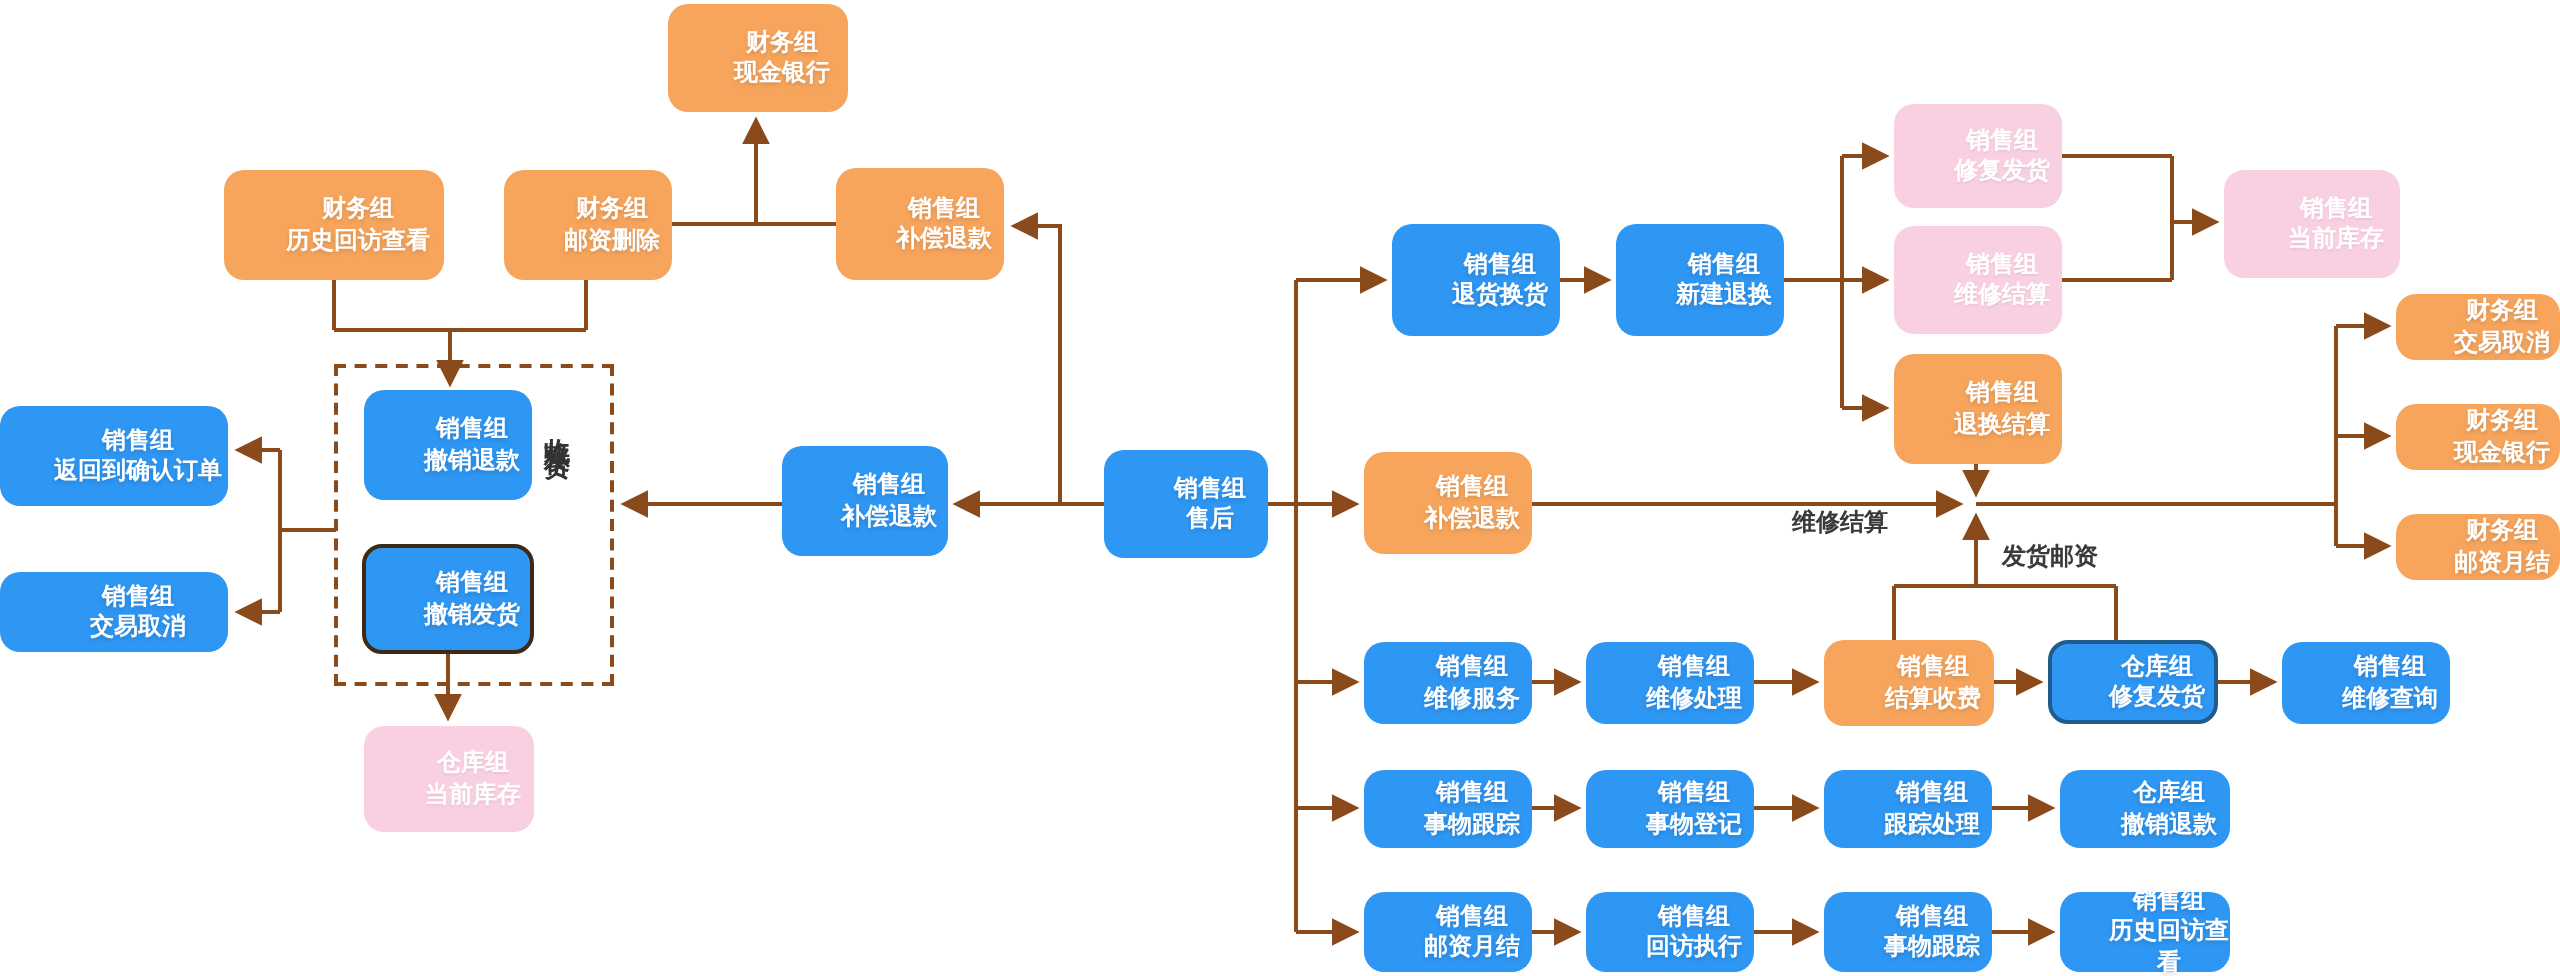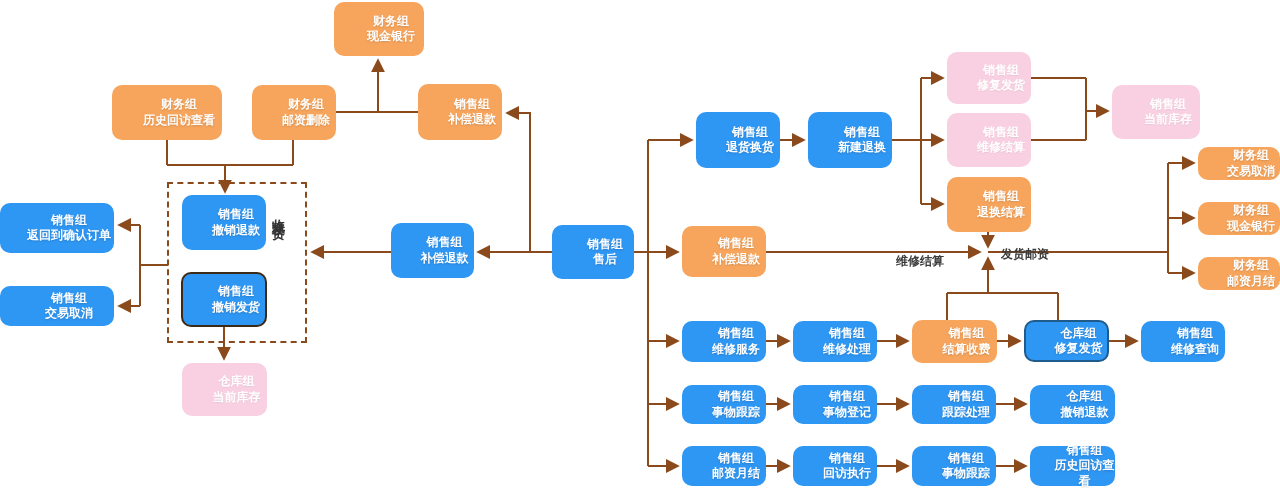--- a/index.html
+++ b/index.html
@@ -107,21 +107,21 @@
       <path d="M877,466 H907" marker-end="url(#arr)"></path>
       <path d="M996,466 H1025" marker-end="url(#arr)"></path>
       <path d="M224,327 V358" marker-end="url(#arr)"></path>
     </g>
   </svg>
 
   <div class="group-box" style="left:167px;top:182px;width:140px;height:161px"></div>
   <div class="v-label" style="left:272px;top:209px;height:64px">收款发货</div>
 
   <div class="e-label" style="left:896px;top:253px">维修结算</div>
-  <div class="e-label" style="left:1001px;top:246px">发货邮资</div>
+  <div class="e-label" style="left:1001px;top:270px">发货邮资</div>
 
   <div class="node orange" style="left:334px;top:2px;width:90px;height:54px">
       <span>财务组</span>
       <span>现金银行</span>
     </div>
   <div class="node orange" style="left:112px;top:85px;width:110px;height:55px">
       <span>财务组</span>
       <span>历史回访查看</span>
     </div>
   <div class="node orange" style="left:252px;top:85px;width:84px;height:55px">

